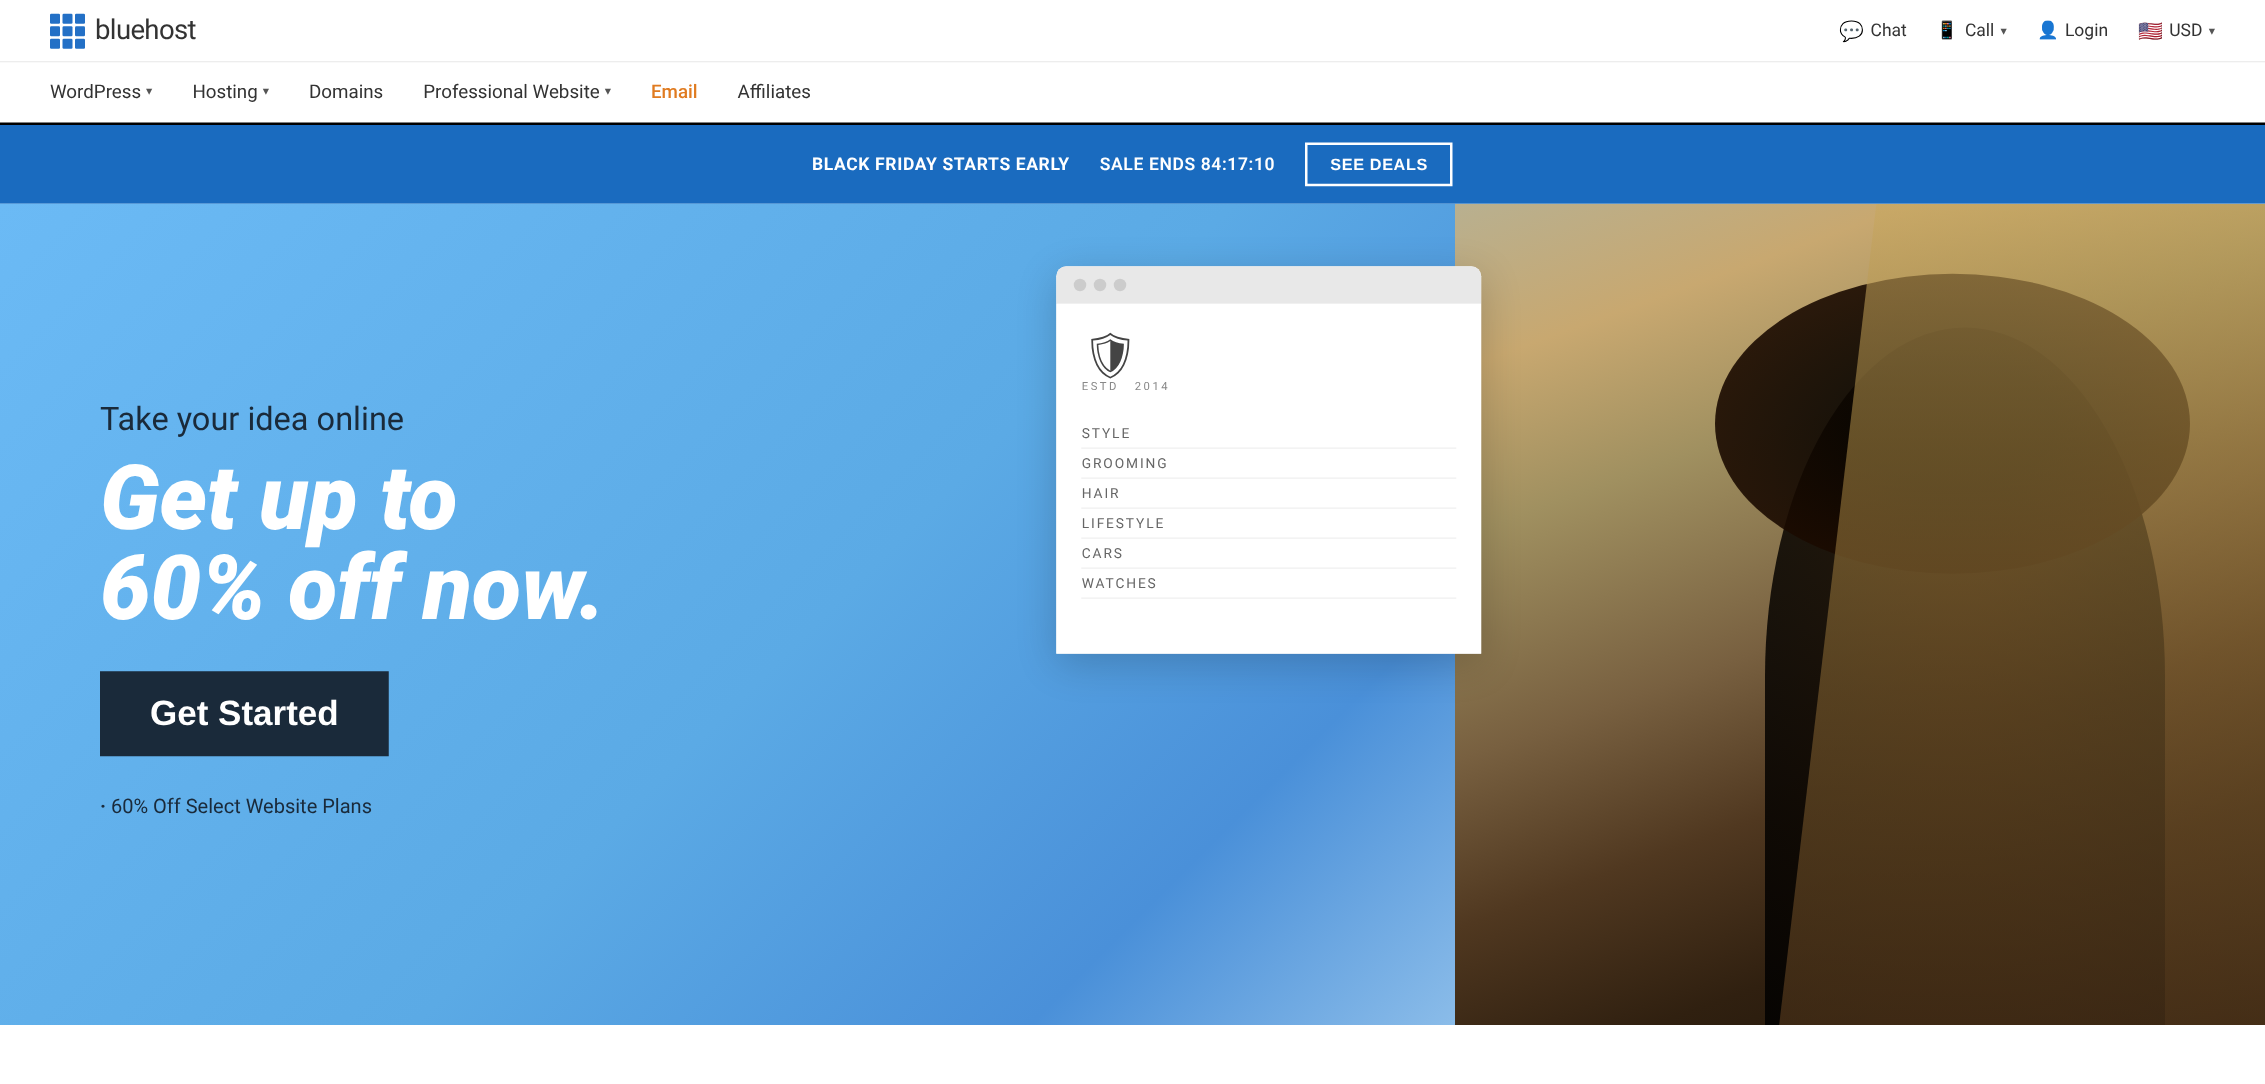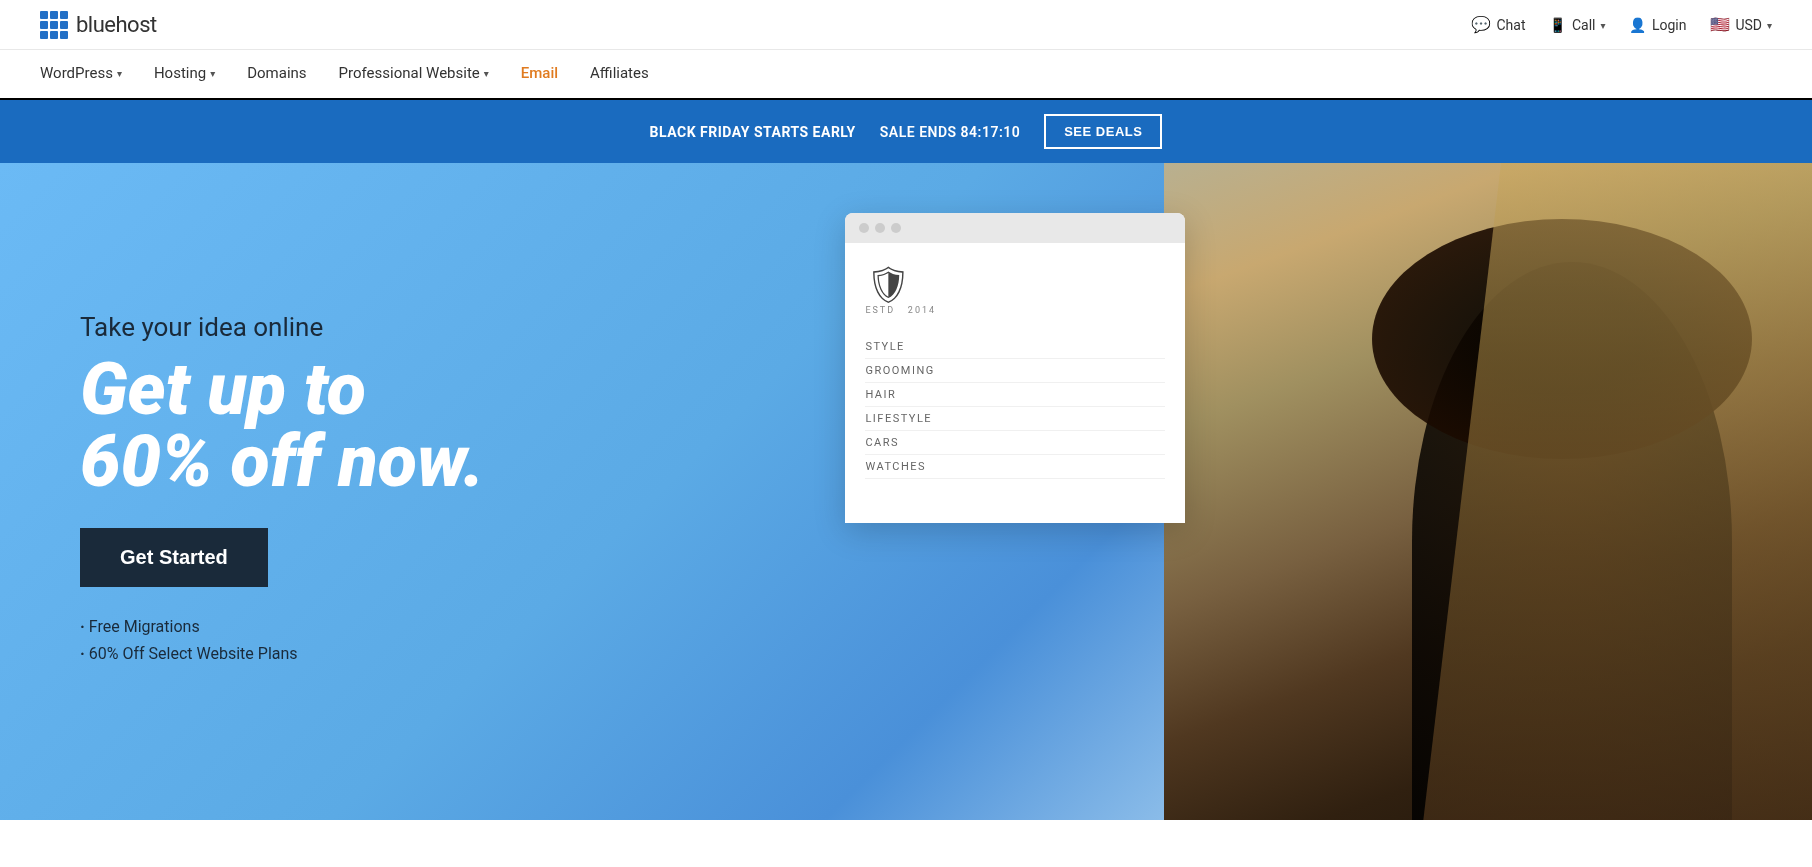--- a/index.html
+++ b/index.html
@@ -159,21 +159,21 @@
       font-size: 72px;
       font-weight: 900;
       color: #fff;
       line-height: 1.0;
       margin-bottom: 30px;
       font-style: italic;
     }
     .hero-cta {
       background: #1a2a3a;
       color: #fff;
-      font-size: 20px;
+      font-size: 28px;
       font-weight: 700;
       padding: 18px 40px;
       border: none;
       cursor: pointer;
       display: inline-block;
       width: fit-content;
       max-width: 280px;
       text-align: center;
       margin-bottom: 30px;
     }
@@ -318,21 +318,20 @@
   </span>
   <button class="promo-btn">SEE DEALS</button>
 </div>
 
 <section class="hero">
   <div class="hero-left">
     <p class="hero-tagline">Take your idea online</p>
     <h1 class="hero-headline">Get up to<br>60% off now.</h1>
     <button class="hero-cta">Get Started</button>
     <ul class="hero-features">
-      <li>Free Migrations</li>
       <li>60% Off Select Website Plans</li>
     </ul>
   </div>
   <div class="hero-right">
 
     <div class="hero-browser-mock">
       <div class="browser-chrome">
         <span class="browser-dot"></span>
         <span class="browser-dot"></span>
         <span class="browser-dot"></span>

